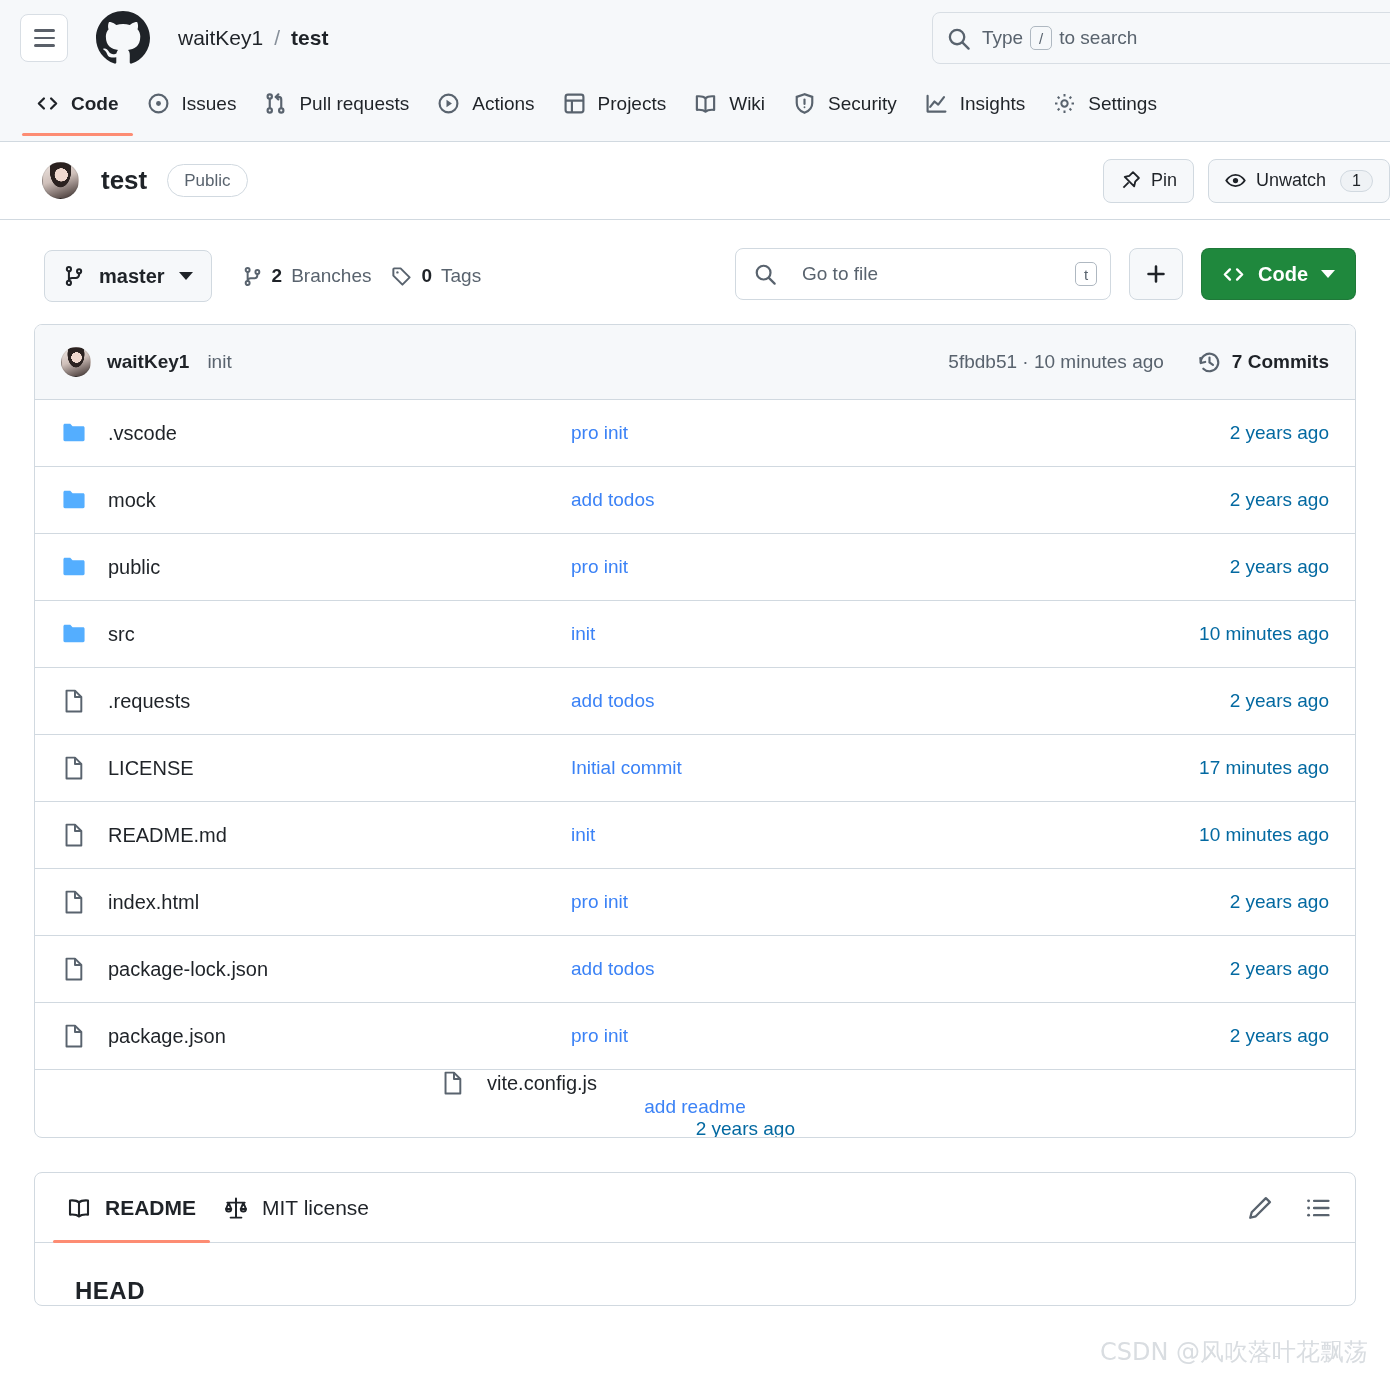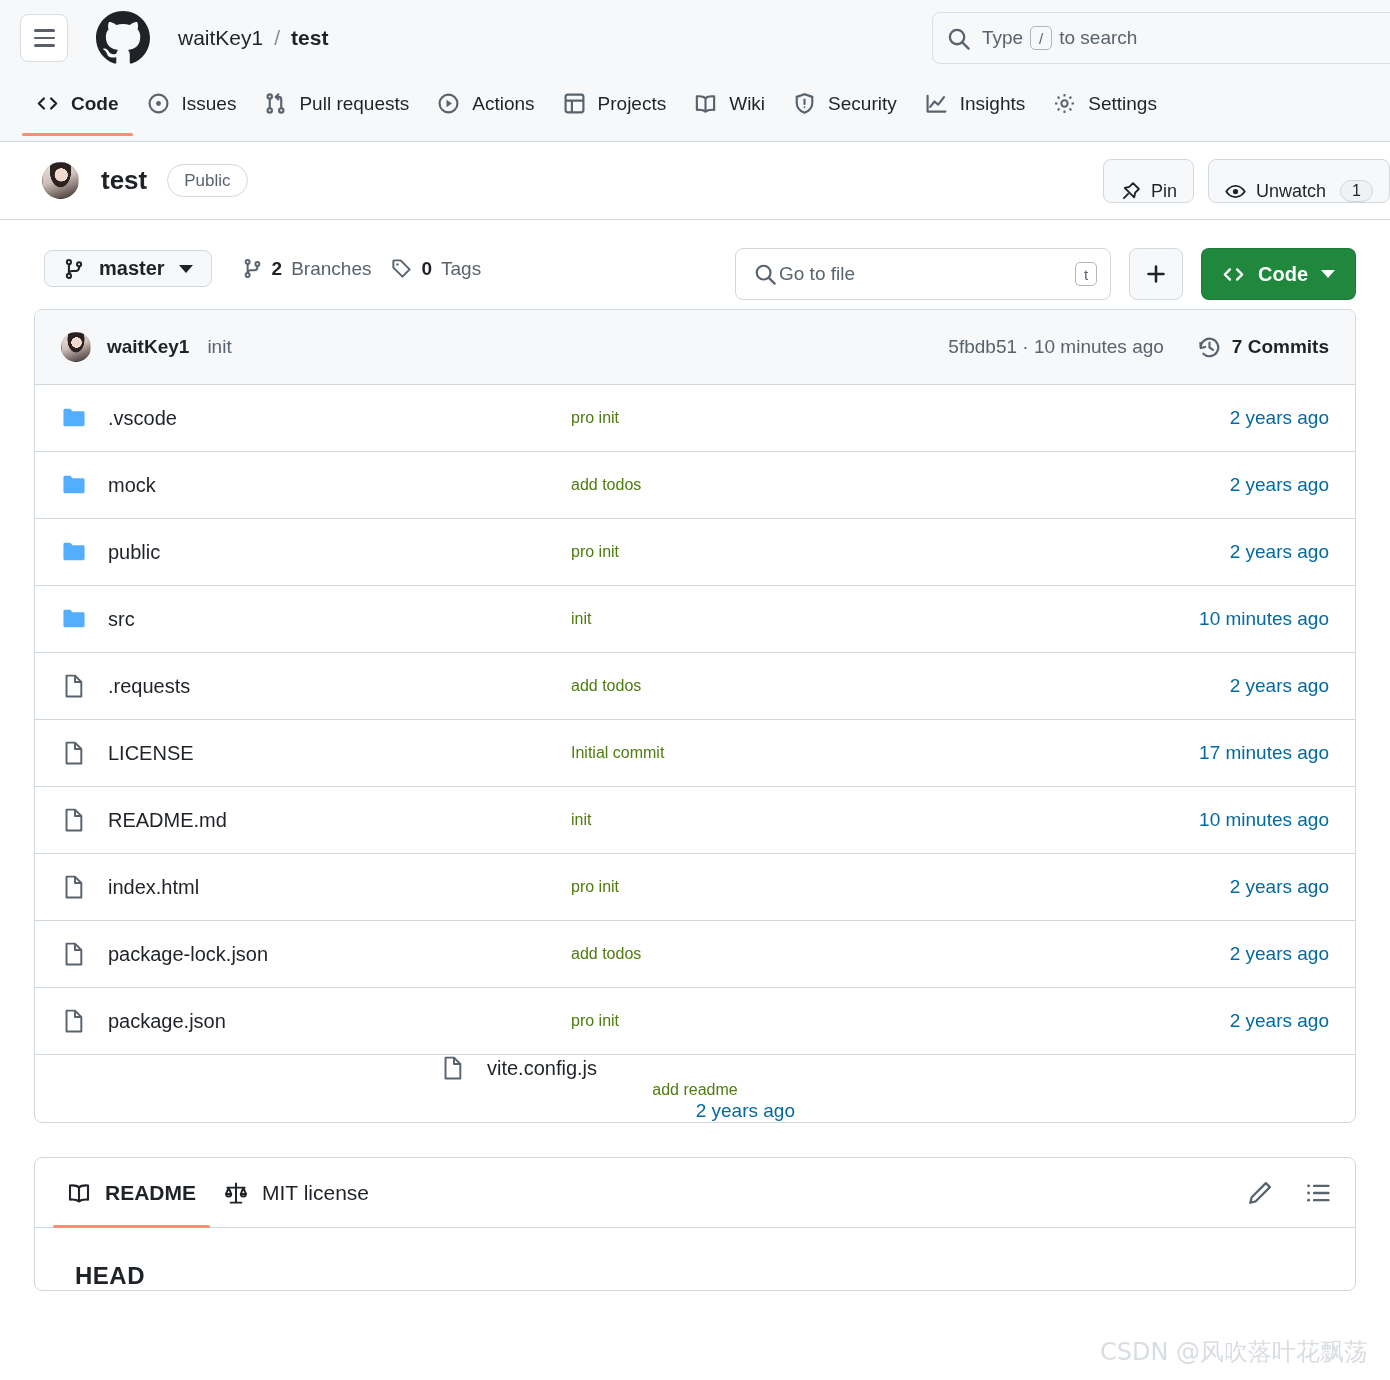--- a/index.html
+++ b/index.html
@@ -142,21 +142,21 @@
     font-size: 17px;
     color: #59636e;
     line-height: 1.5;
   }
   .repo-head-actions {
     position: absolute; right: 0px; top: 50%;
     transform: translateY(-50%);
     display: flex; gap: 14px; align-items: center;
   }
   .btn {
-    display: inline-flex; align-items: flex-end; gap: 10px;
+    display: inline-flex; align-items: center; gap: 10px;
     border: 1px solid #d1d9e0;
     border-radius: 8px;
     background: #f6f8fa;
     color: #1f2328;
     font-size: 18px;
     height: 44px;
     padding: 0 16px;
     cursor: pointer;
     white-space: nowrap;
   }
@@ -176,21 +176,21 @@
   .file-toolbar {
     display: flex; align-items: center;
     padding: 30px 0 22px 10px;
     position: relative;
   }
   .branch-btn {
     display: inline-flex; align-items: center; gap: 14px;
     border: 1px solid #d1d9e0;
     border-radius: 8px;
     background: #f6f8fa;
-    height: 37px;
+    height: 52px;
     padding: 0 18px;
     font-size: 20px;
     font-weight: bold;
     cursor: pointer;
   }
   .caret {
     width: 0; height: 0;
     border-left: 7px solid transparent;
     border-right: 7px solid transparent;
     border-top: 8px solid #1f2328;
@@ -208,21 +208,21 @@
     position: absolute; right: 0px; top: 28px;
     display: flex; align-items: center; gap: 18px;
   }
   .gotofile {
     width: 376px; height: 52px;
     border: 1px solid #d1d9e0;
     border-radius: 8px;
     background: #ffffff;
     display: flex; align-items: center;
     padding: 0 13px 0 18px;
-    gap: 3px;
+    gap: 26px;
     cursor: text;
   }
   .gotofile .ph { font-size: 19px; color: #59636e; flex: 1; }
   .icon-btn {
     width: 54px; height: 52px;
     border: 1px solid #d1d9e0;
     border-radius: 8px;
     background: #f6f8fa;
     display: flex; align-items: center; justify-content: center;
     font-size: 28px; color: #1f2328;
@@ -290,21 +290,21 @@
     padding: 0 26px;
   }
   .file-row:last-child { border-bottom: none; flex-direction: column; }
   .file-row .nm {
     display: flex; align-items: center; gap: 21px;
     width: 510px; flex: 0 0 auto;
   }
   .file-row .nm .label { font-size: 20px; color: #1f2328; cursor: pointer; }
   .file-row .msg {
     flex: 1;
-    font-size: 16px; color: #4d7c0f; cursor: pointer;
+    font-size: 19px; color: #3b82f6; cursor: pointer;
   }
   .file-row .age {
     font-size: 19px; color: #0369a1; text-align: right;
     width: 200px; flex: 0 0 auto;
   }
 
   
   .readme-panel {
     margin-top: 34px;
     border: 1px solid #d1d9e0;

